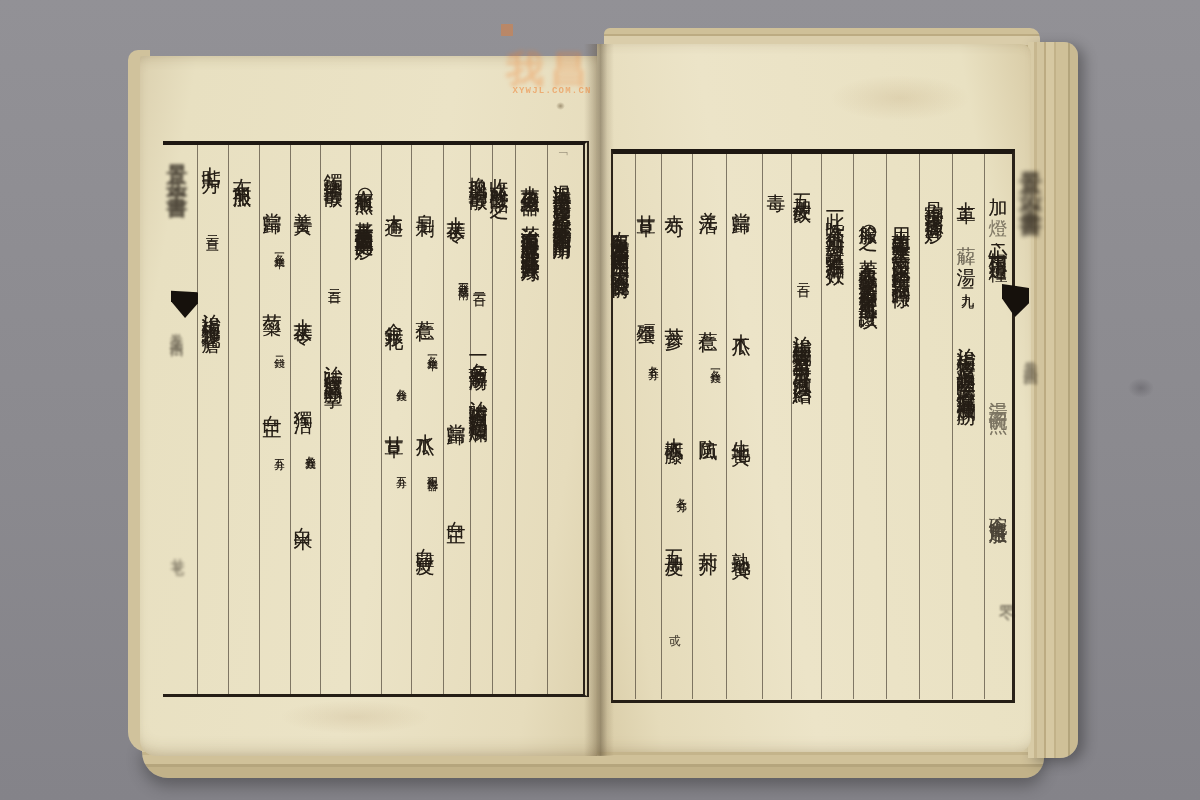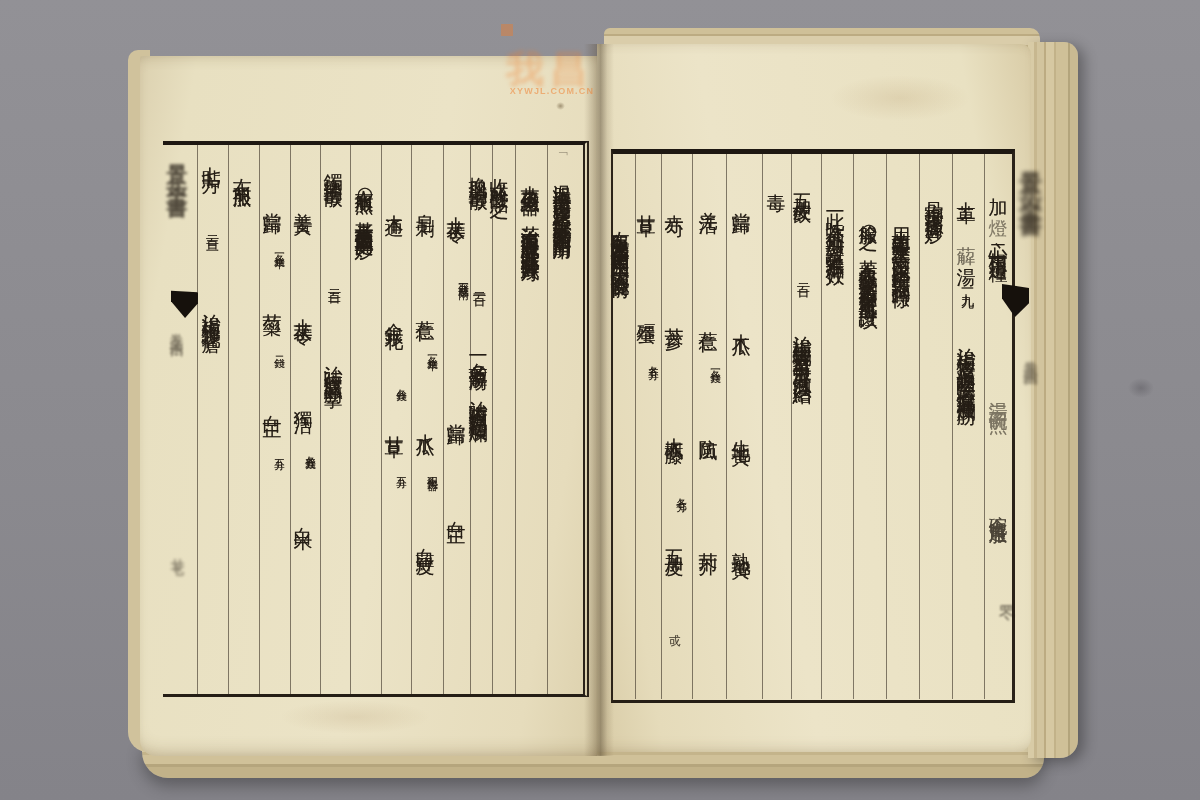--- a/index.html
+++ b/index.html
@@ -51,21 +51,21 @@
   .stain{border-radius:50%;pointer-events:none;}
   .s1{left:830px;top:75px;width:140px;height:46px;background:radial-gradient(closest-side,rgba(150,110,55,.14),rgba(150,110,55,0));}
   .s2{left:280px;top:700px;width:150px;height:34px;background:radial-gradient(closest-side,rgba(140,100,50,.12),rgba(140,100,50,0));}
   .s3{left:556px;top:102px;width:9px;height:8px;background:radial-gradient(closest-side,rgba(90,70,40,.5),rgba(90,70,40,0));}
   .s4{left:1128px;top:378px;width:26px;height:20px;background:radial-gradient(closest-side,rgba(70,68,75,.35),rgba(70,68,75,0));}
   
   .wm{color:#f07c2a;pointer-events:none;}
   .wm-blocks{left:501px;top:24px;width:120px;height:14px;opacity:.42;filter:blur(.6px);display:flex;gap:4px;position:absolute;}
   .wm-blocks i{display:block;width:12px;height:12px;background:#f07c2a;border-radius:2px;flex:none;}
   .wm-big{left:506px;top:44px;font-size:38px;font-weight:bold;letter-spacing:6px;opacity:.34;filter:blur(2px);font-family:"DejaVu Serif",serif;}
-  .wm-url{left:497px;top:86px;width:110px;font-size:9px;letter-spacing:1.2px;text-align:center;opacity:.5;filter:blur(.5px);font-family:Liberation Sans, sans-serif;font-weight:bold;}
+  .wm-url{left:497px;top:86px;width:110px;font-size:9px;letter-spacing:1.2px;text-align:center;opacity:.5;filter:blur(.5px);font-family:Liberation Mono, monospace;font-weight:bold;}
 </style>
 </head>
 <body>
 
 <div class="scene">
   <div class="edge-bottom"></div>
   <div class="edge-top"></div>
   <div class="edge-right"></div>
   <div class="edge-left"></div>
   <div class="page-left"></div>

